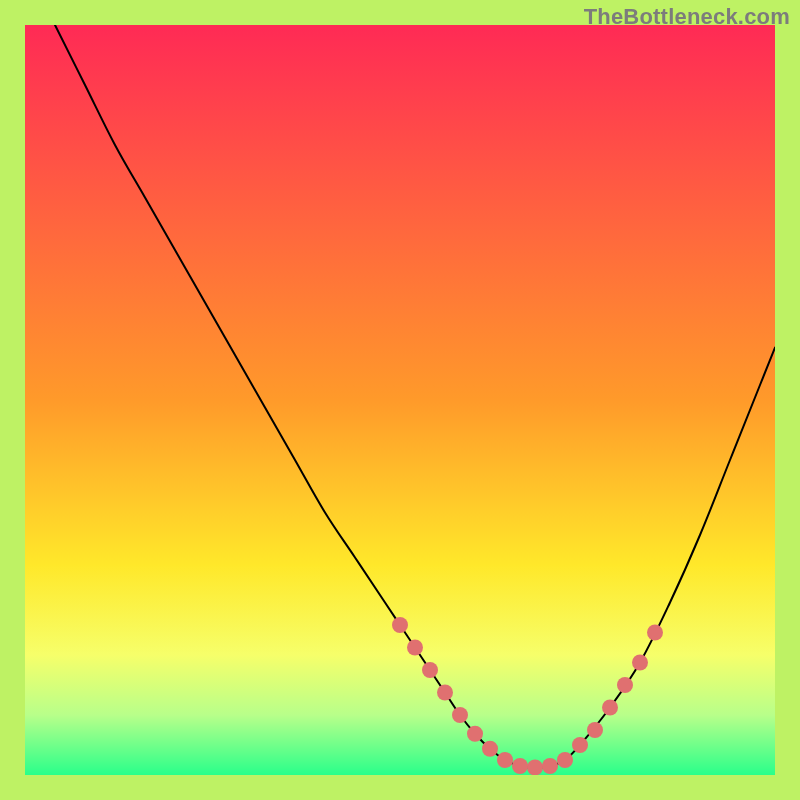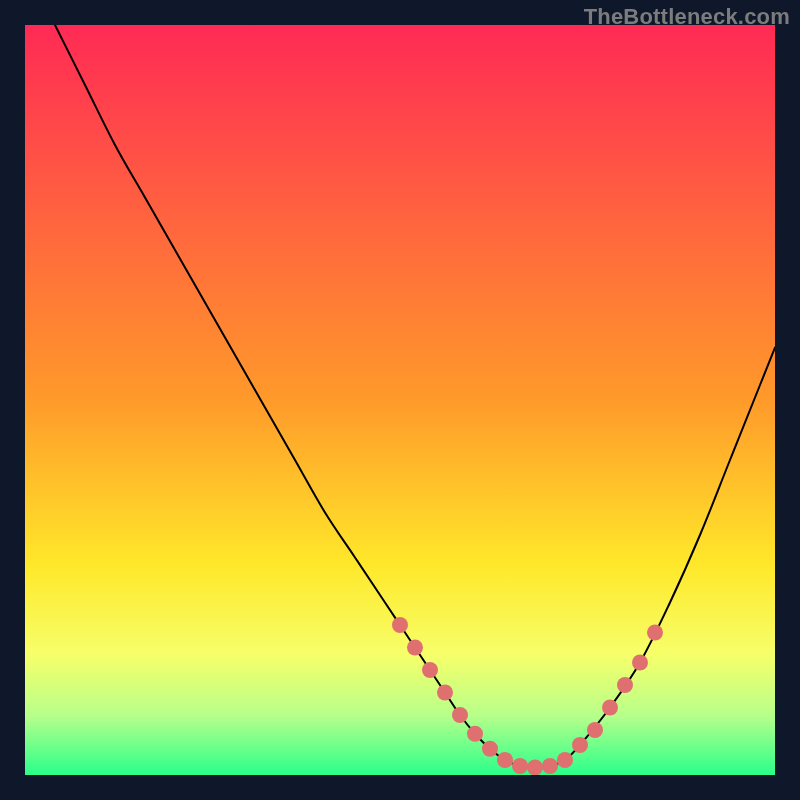--- a/index.html
+++ b/index.html
@@ -8,21 +8,21 @@
     width: 800px;
     height: 800px;
     background: #000;
     overflow: hidden;
     font-family: Arial, Helvetica, sans-serif;
   }
   .stage {
     position: relative;
     width: 800px;
     height: 800px;
-    background: #0f172a;
+    background: #bef264;
   }
   .watermark {
     position: absolute;
     top: 4px;
     right: 10px;
     color: #7c7c7c;
     font-size: 22px;
     font-weight: 600;
     letter-spacing: 0.2px;
     z-index: 50;

